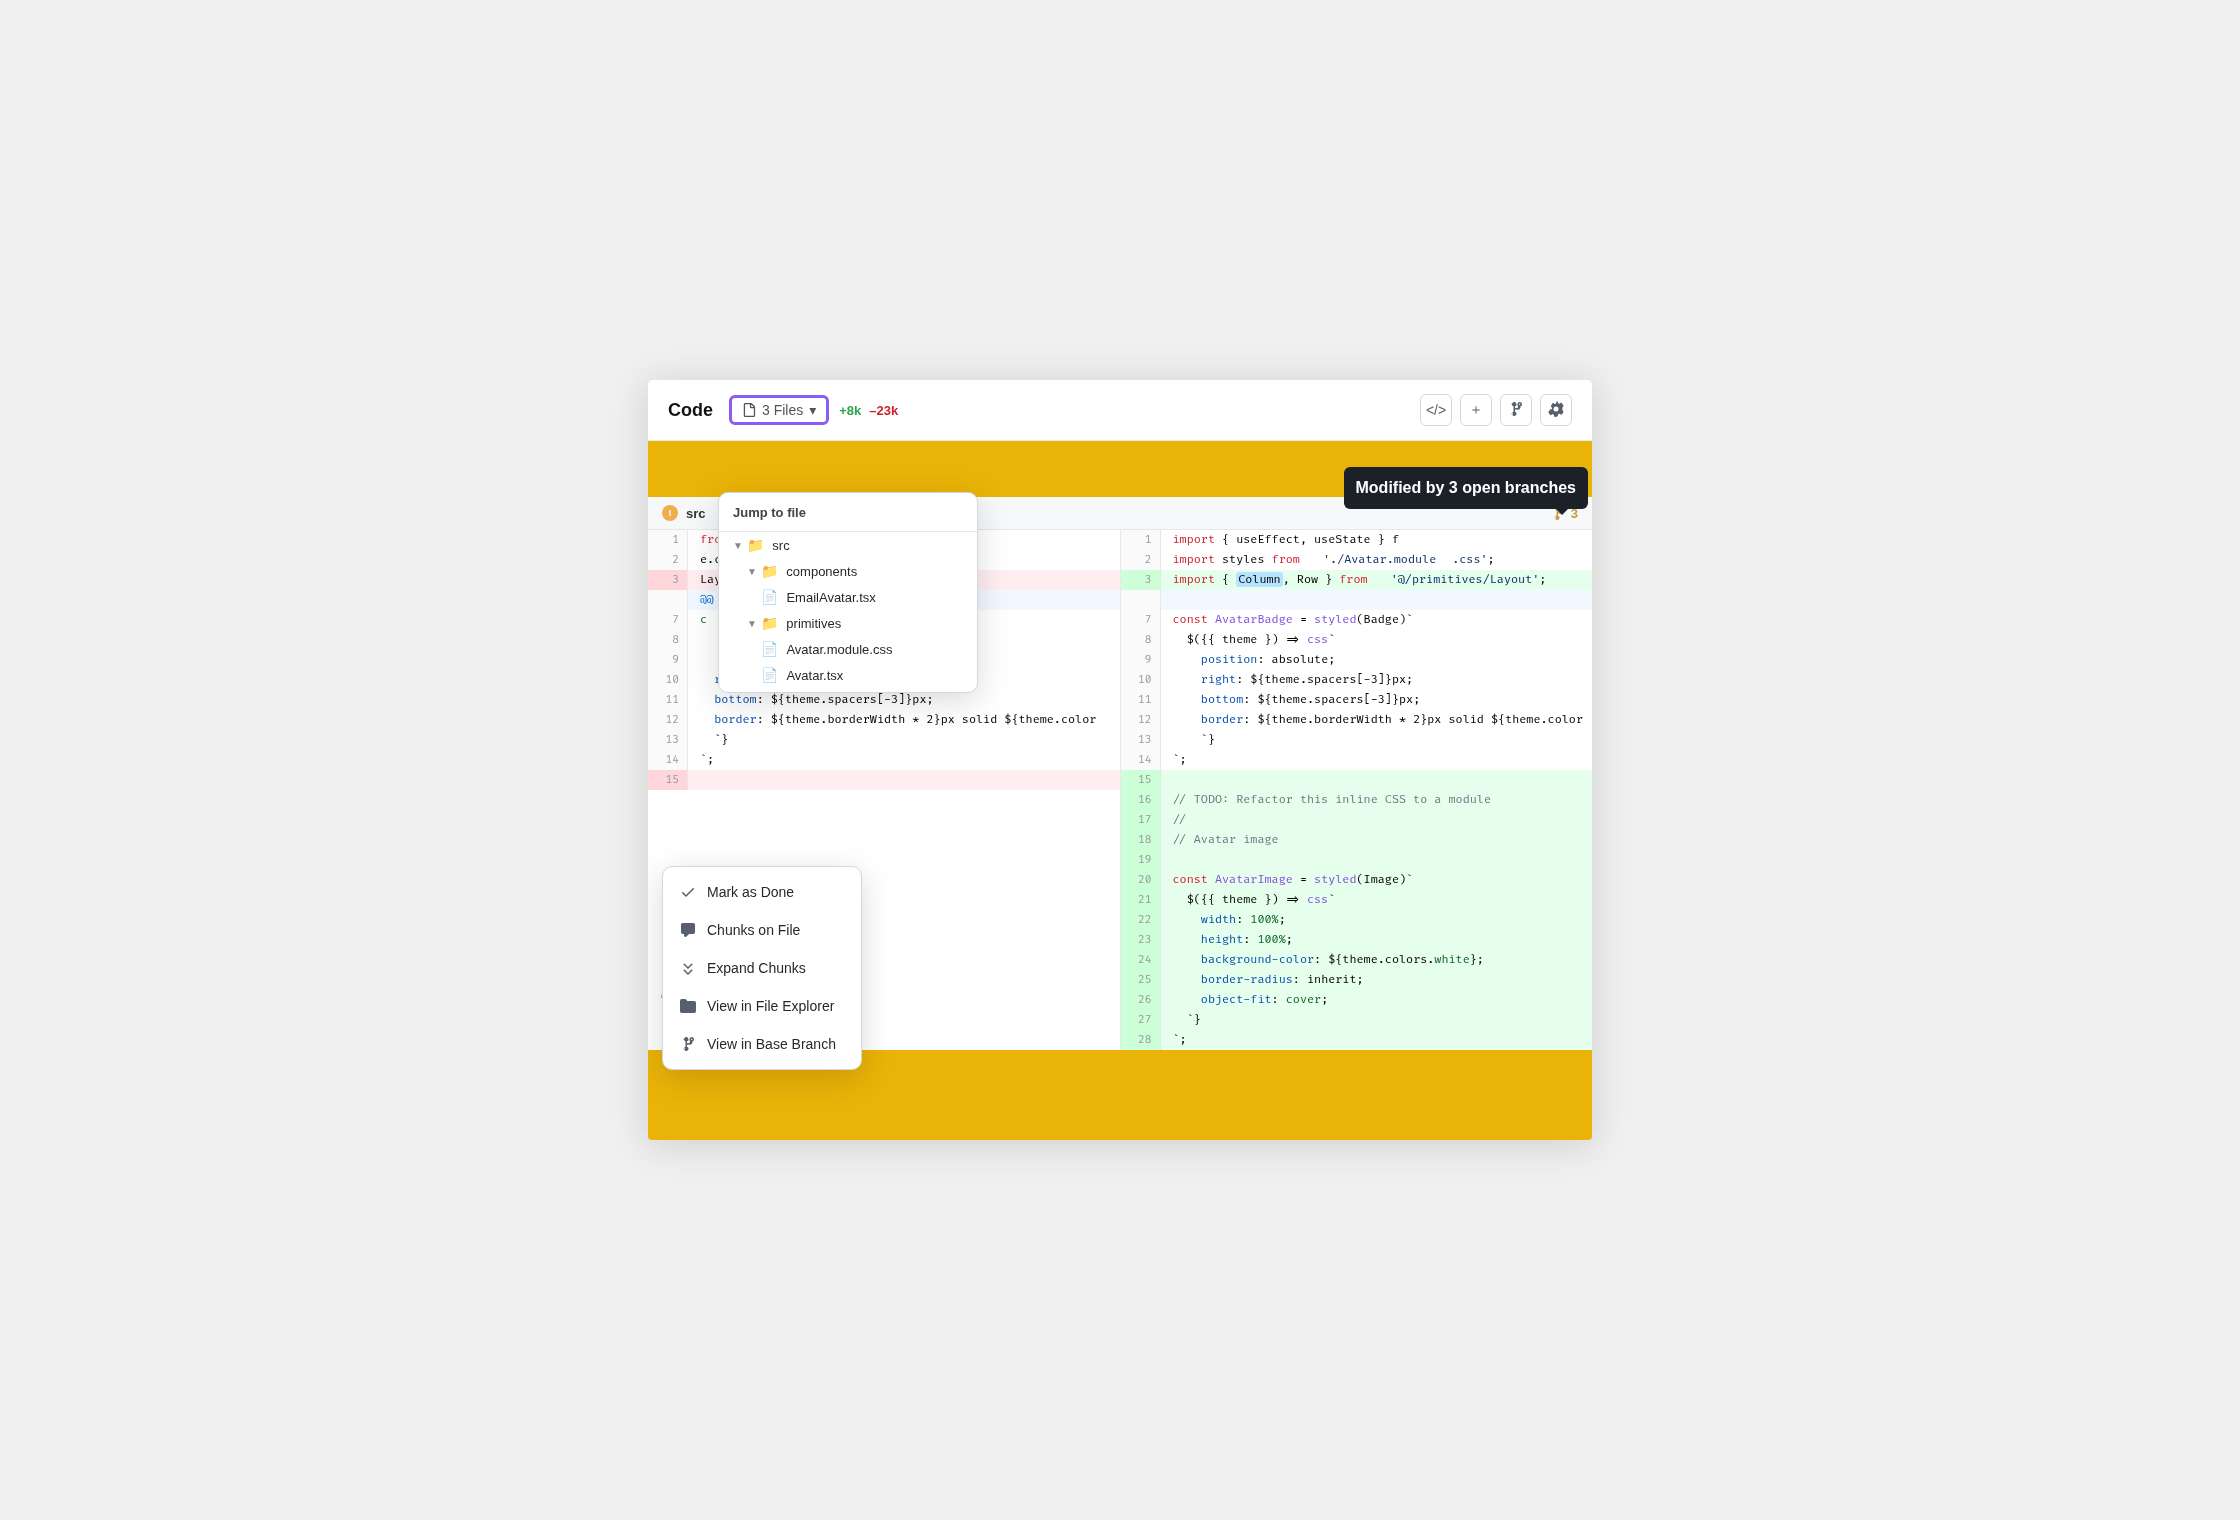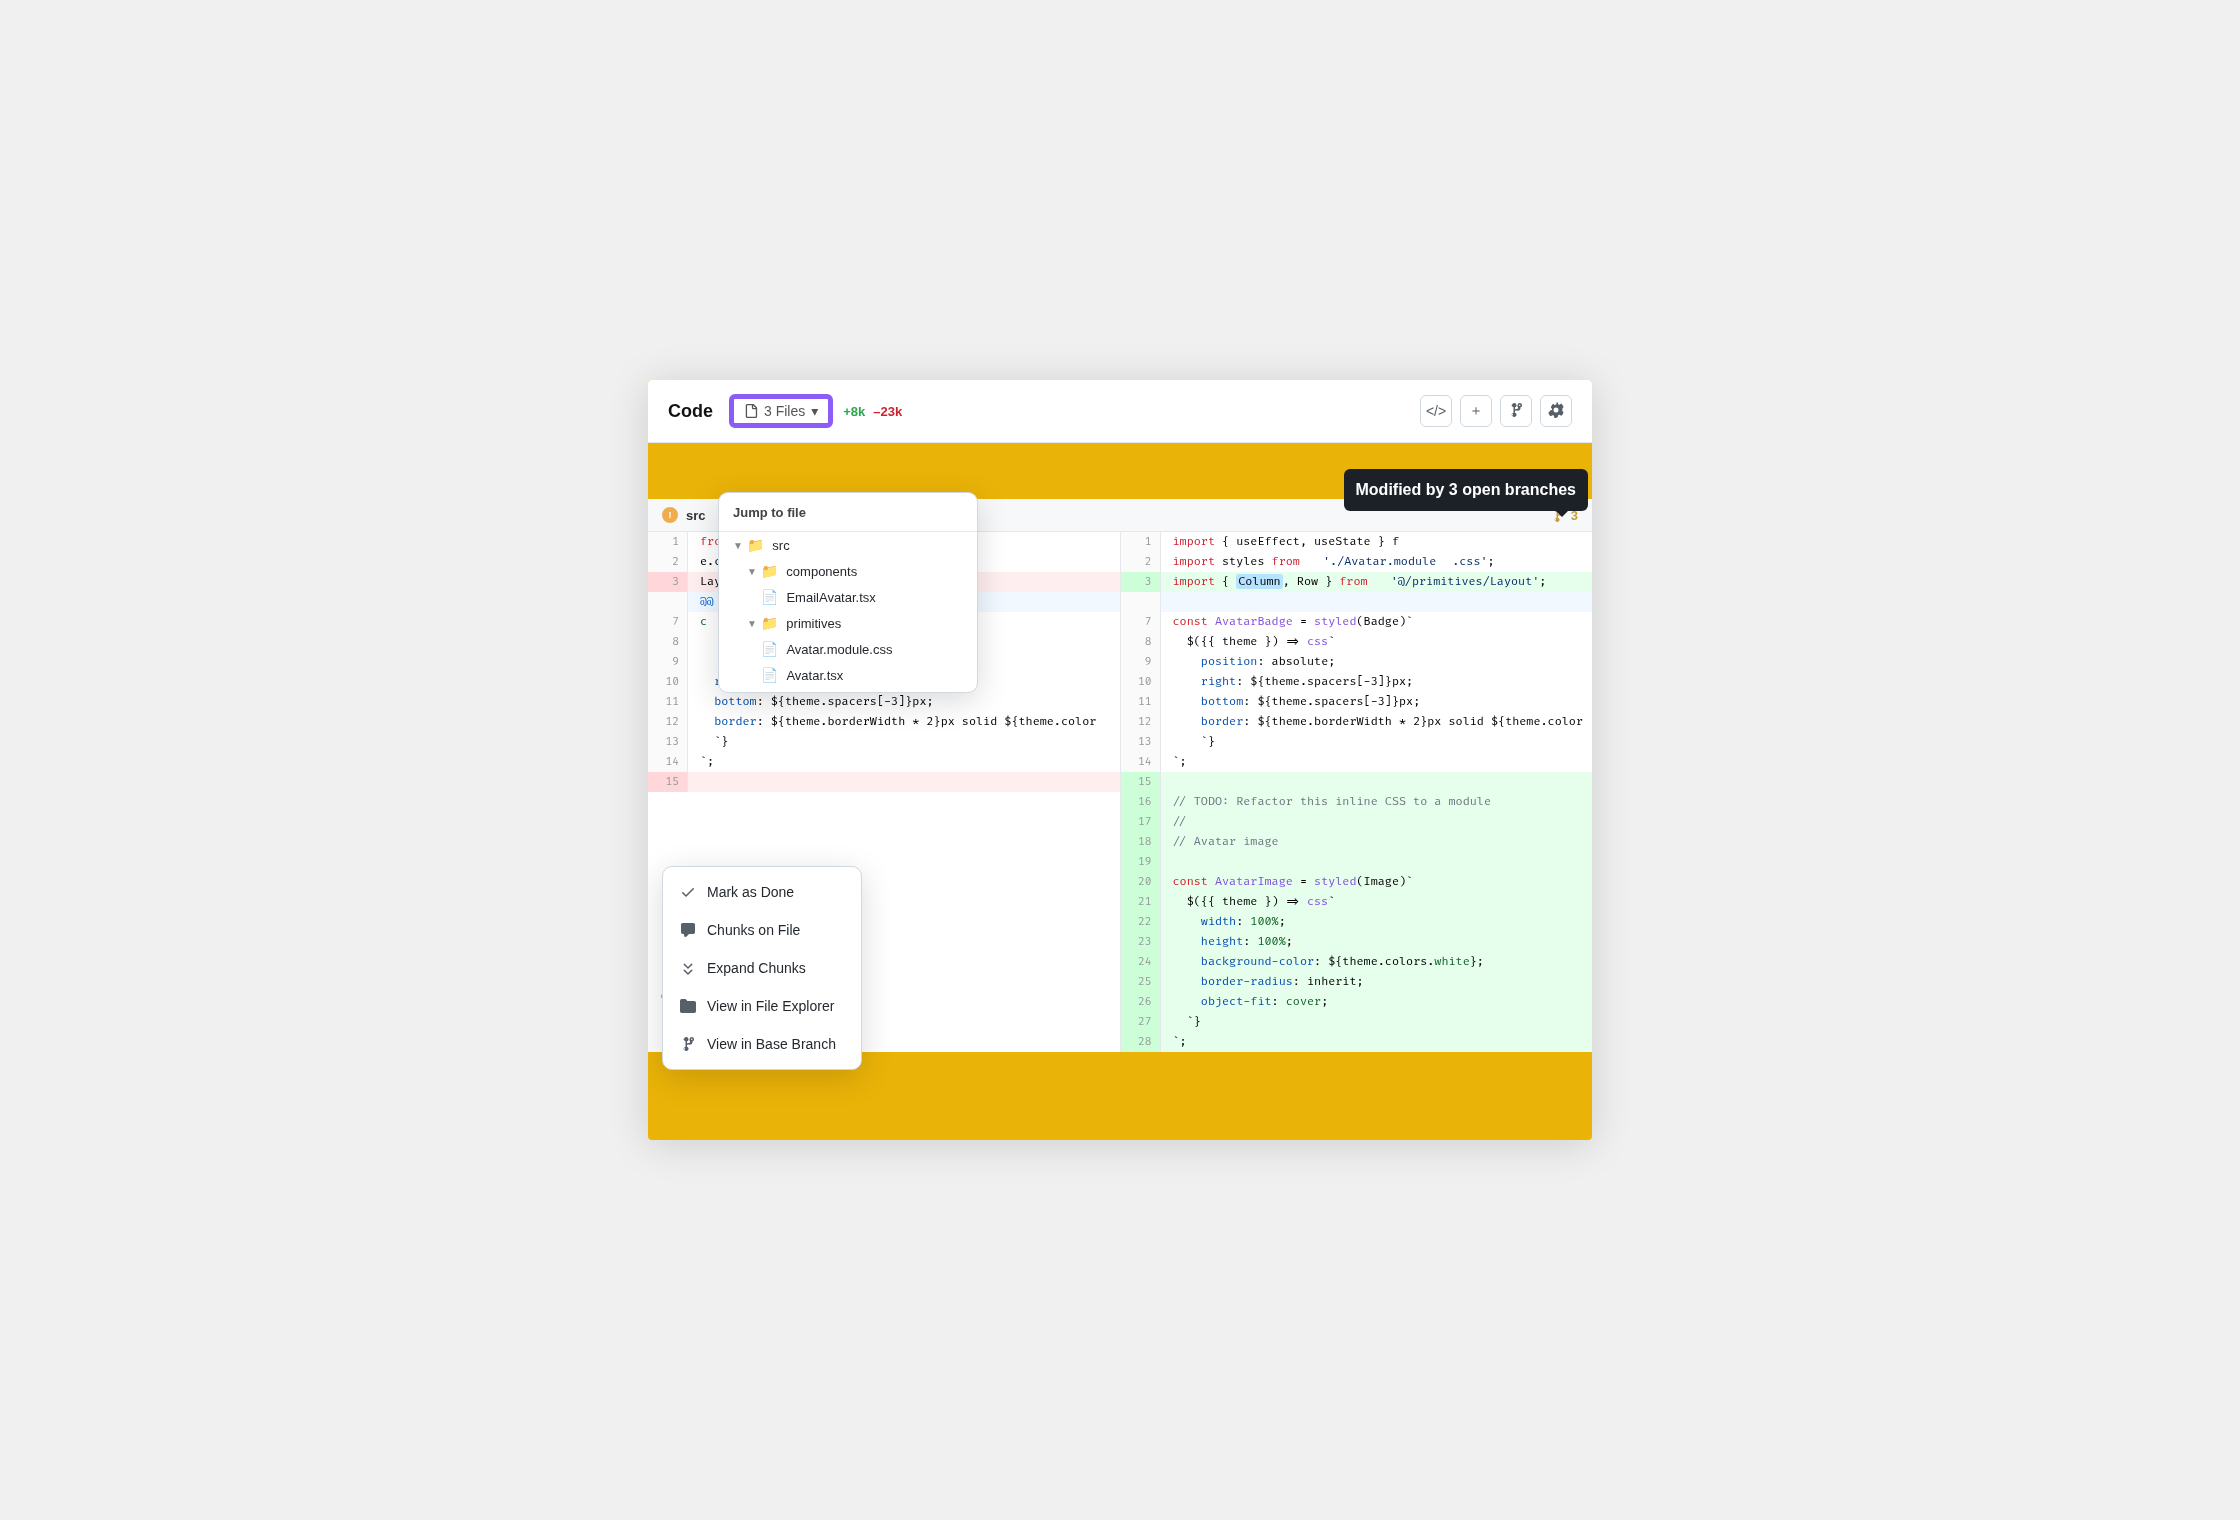--- a/index.html
+++ b/index.html
@@ -35,21 +35,21 @@
       color: #111;
       margin-right: 16px;
     }
     .files-badge {
       display: flex;
       align-items: center;
       gap: 6px;
       color: #555;
       font-size: 14px;
       cursor: pointer;
-      border: 5px solid #8b5cf6;
+      border: 3px solid #8b5cf6;
       border-radius: 6px;
       padding: 4px 10px;
     }
     .files-badge svg { width: 14px; height: 14px; }
     .stats {
       display: flex;
       gap: 8px;
       margin-left: 10px;
       font-size: 13px;
       font-weight: 600;

